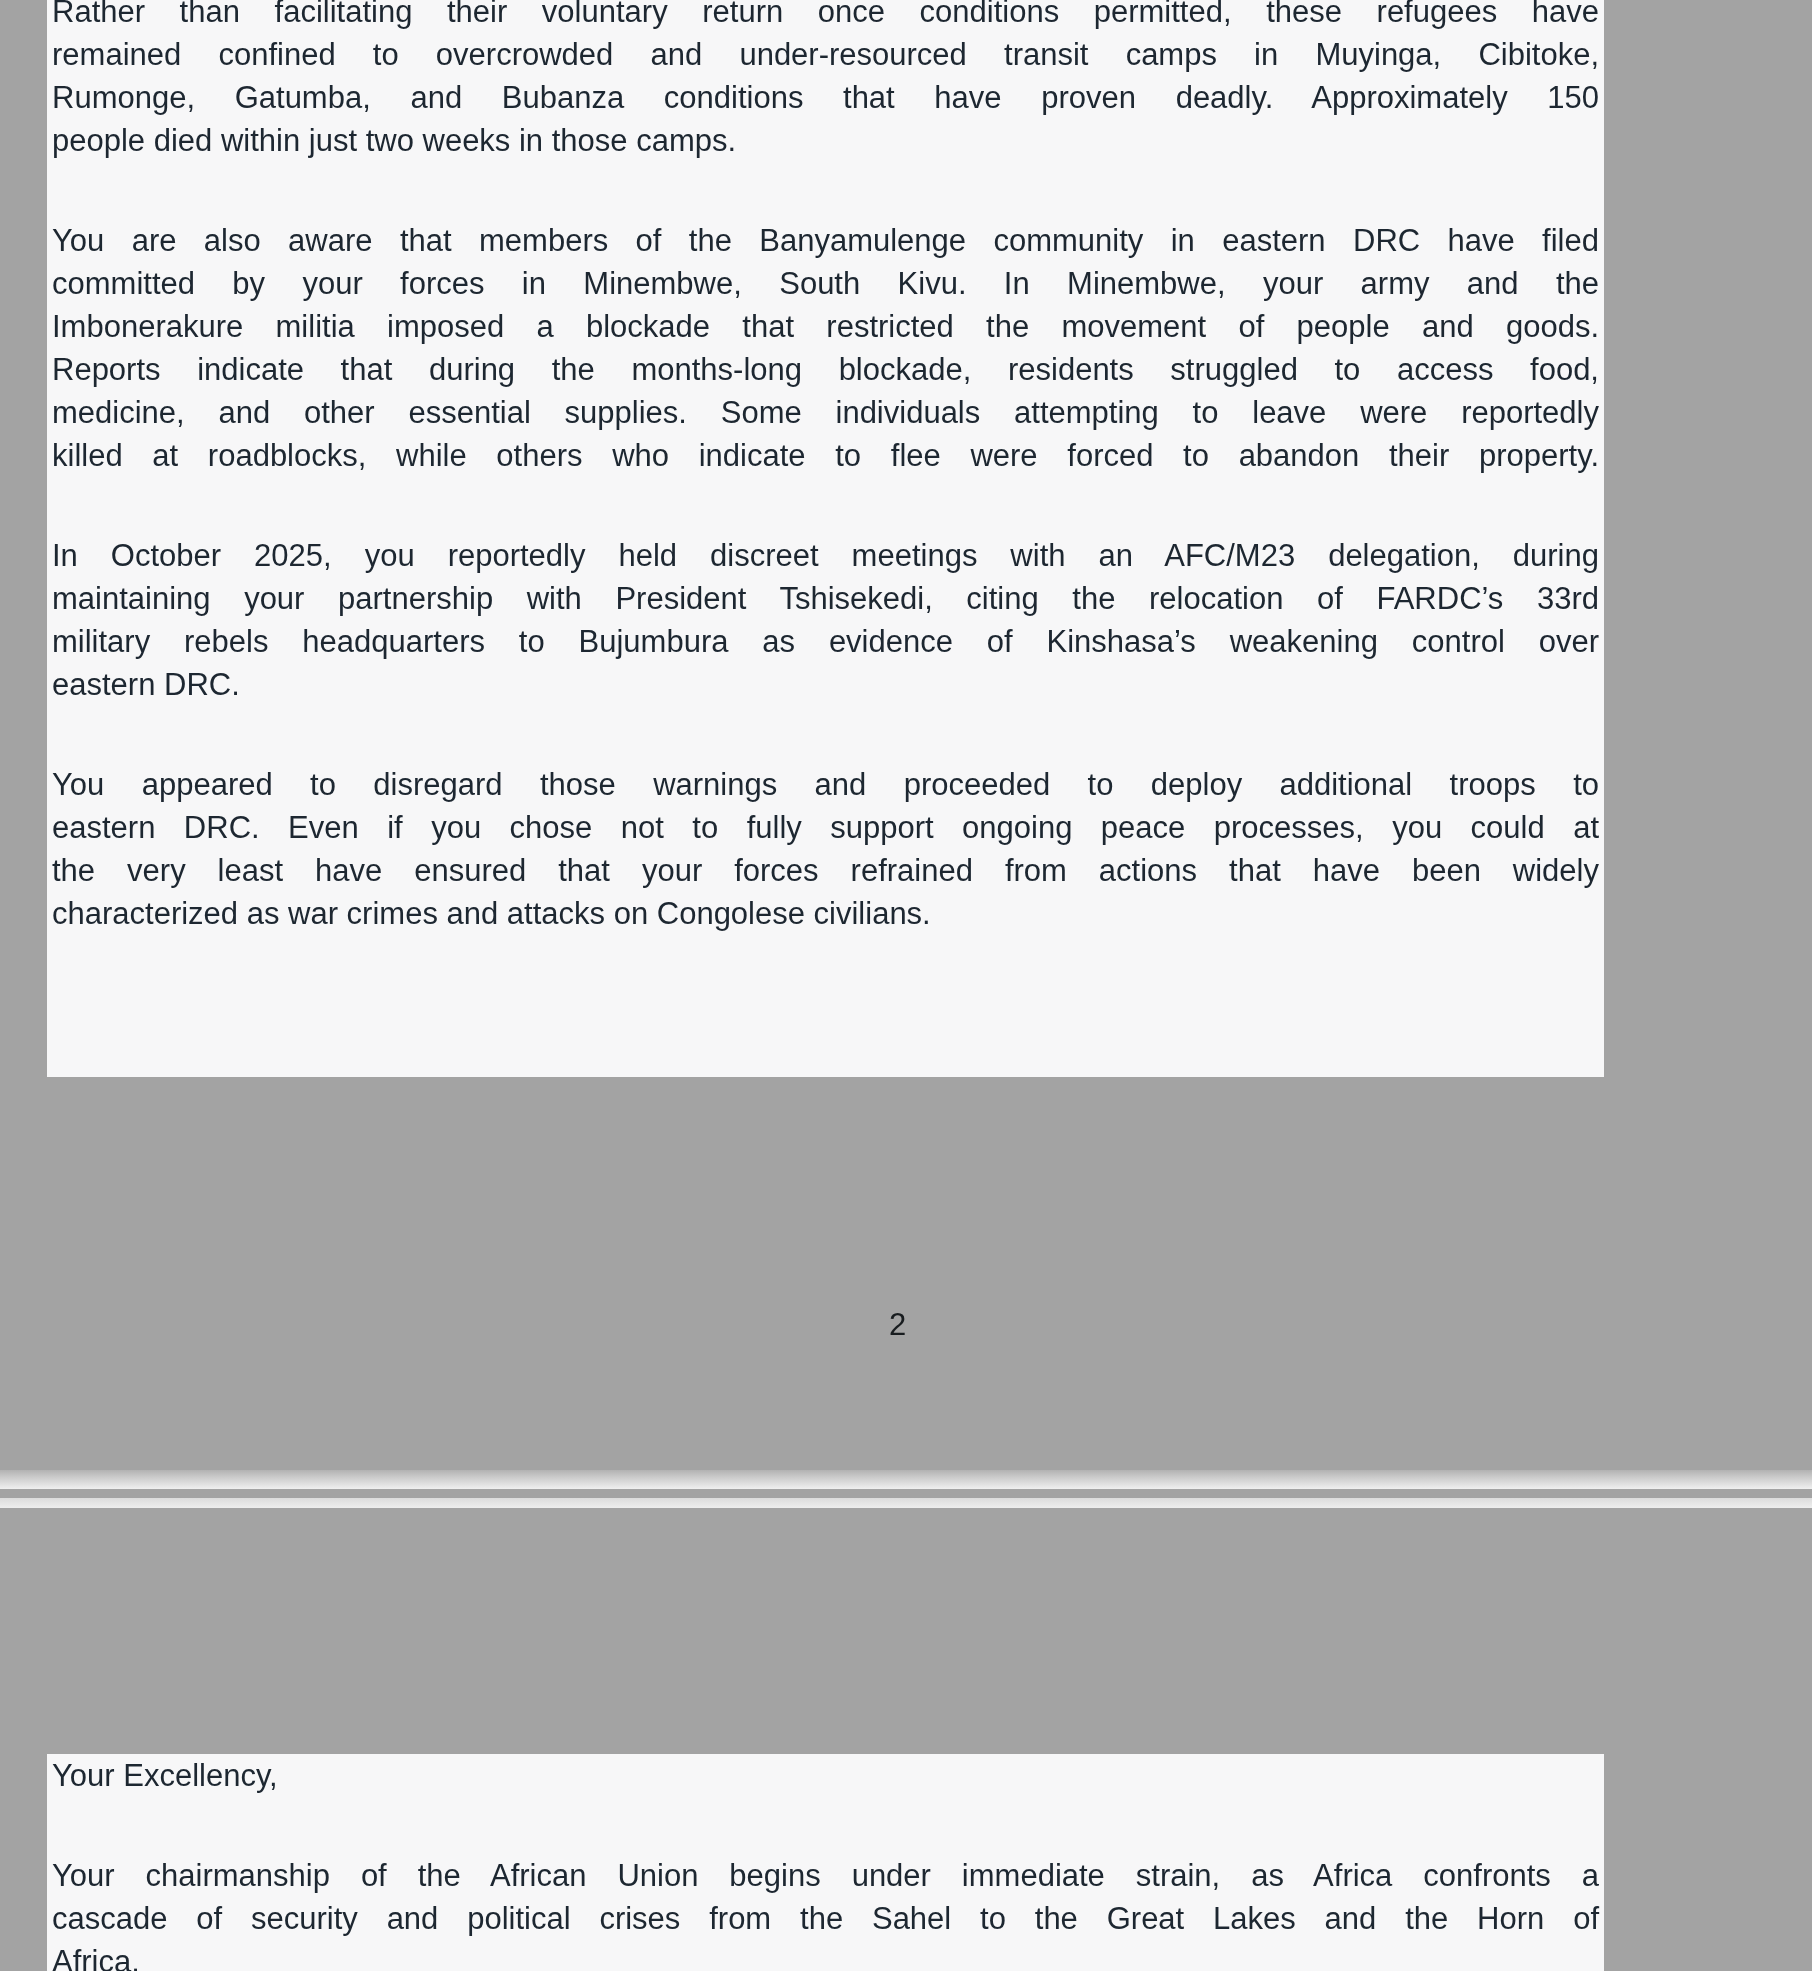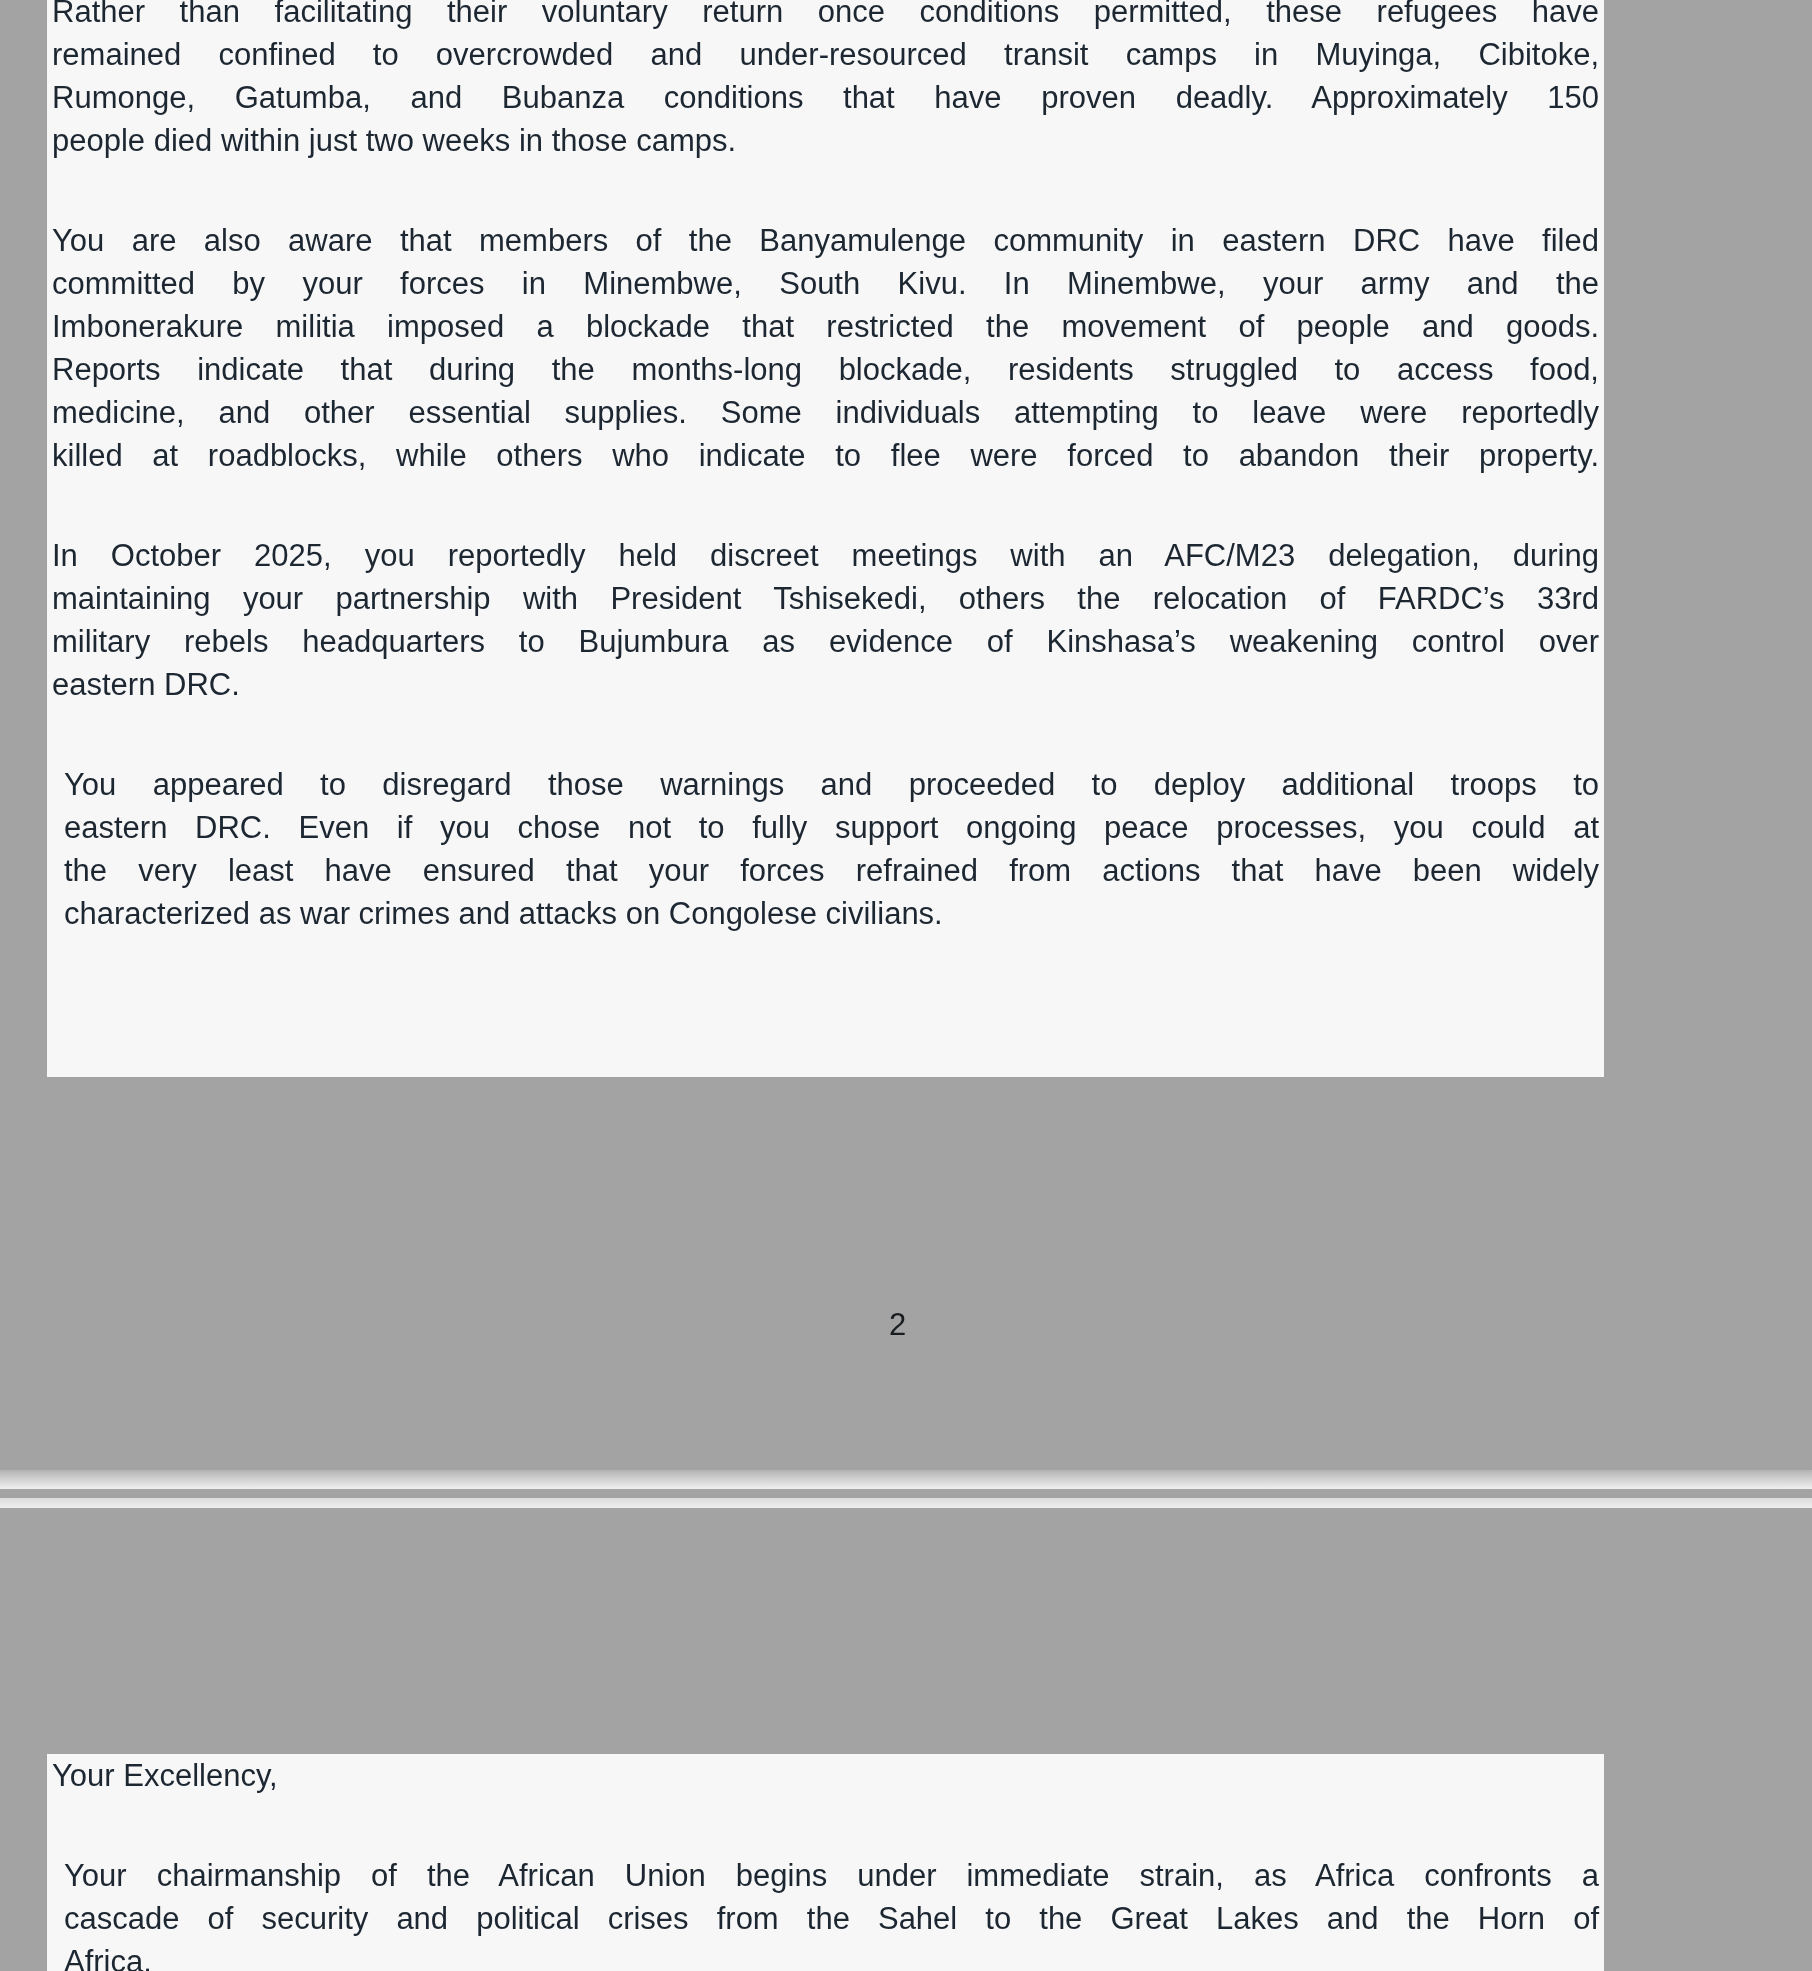--- a/index.html
+++ b/index.html
@@ -15,21 +15,21 @@
     position: absolute;
     left: 47px;
     width: 1557px;
     padding: 0 5px;
     box-sizing: border-box;
     background: #f7f7f8;
   }
   #block-page2 { top: -10px; height: 1087px; }
   #block-page3 { top: 1754px; height: 240px; }
   .para { margin: 0 0 57px 0; }
-  .para:last-child { margin-bottom: 0; margin-left: 12px; }
+  .para:last-child { margin-bottom: 0; }
   .ln {
     font-size: 31px;
     line-height: 43px;
     color: #1d2731;
     text-align: justify;
     text-align-last: justify;
     text-justify: inter-word;
     white-space: normal;
   }
   .ln--end { text-align-last: left; }
@@ -75,21 +75,21 @@
     <div class="para">
       <div class="ln">You are also aware that members of the Banyamulenge community in eastern DRC have filed</div>
       <div class="ln">committed by your forces in Minembwe, South Kivu. In Minembwe, your army and the</div>
       <div class="ln">Imbonerakure militia imposed a blockade that restricted the movement of people and goods.</div>
       <div class="ln">Reports indicate that during the months-long blockade, residents struggled to access food,</div>
       <div class="ln">medicine, and other essential supplies. Some individuals attempting to leave were reportedly</div>
       <div class="ln">killed at roadblocks, while others who indicate to flee were forced to abandon their property.</div>
     </div>
     <div class="para">
       <div class="ln">In October 2025, you reportedly held discreet meetings with an AFC/M23 delegation, during</div>
-      <div class="ln">maintaining your partnership with President Tshisekedi, others the relocation of FARDC’s 33rd</div>
+      <div class="ln">maintaining your partnership with President Tshisekedi, citing the relocation of FARDC’s 33rd</div>
       <div class="ln">military rebels headquarters to Bujumbura as evidence of Kinshasa’s weakening control over</div>
       <div class="ln ln--end">eastern DRC.</div>
     </div>
     <div class="para">
       <div class="ln">You appeared to disregard those warnings and proceeded to deploy additional troops to</div>
       <div class="ln">eastern DRC. Even if you chose not to fully support ongoing peace processes, you could at</div>
       <div class="ln">the very least have ensured that your forces refrained from actions that have been widely</div>
       <div class="ln ln--end">characterized as war crimes and attacks on Congolese civilians.</div>
     </div>
   </div>

